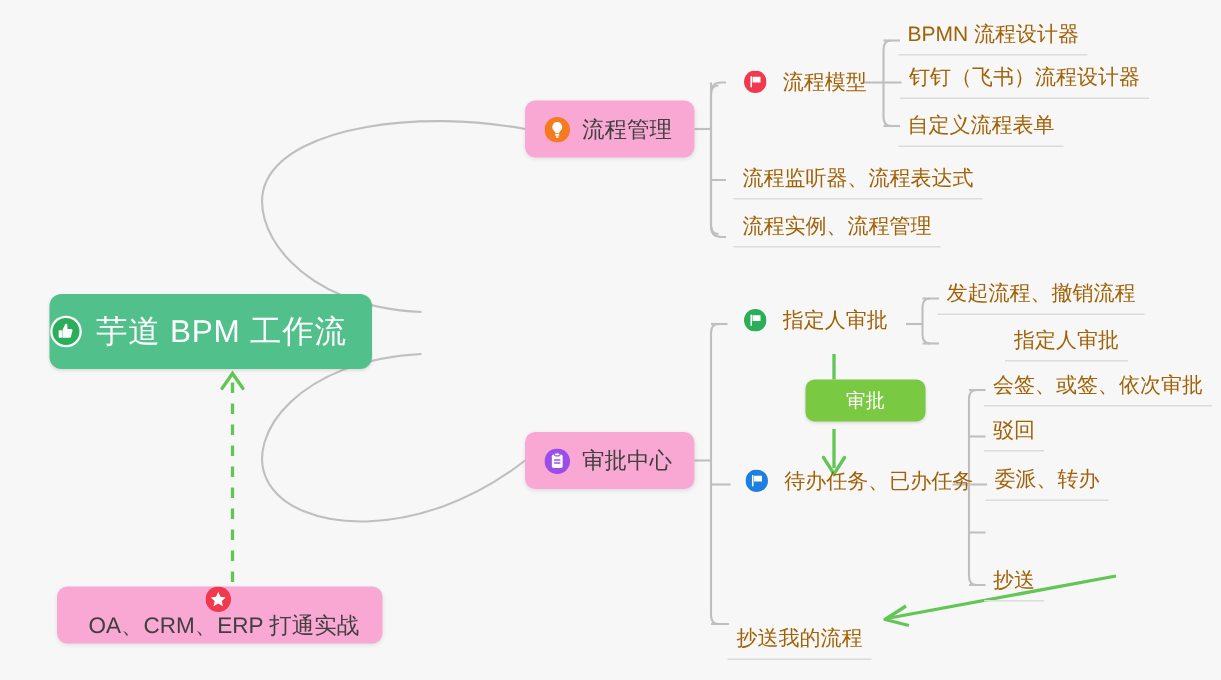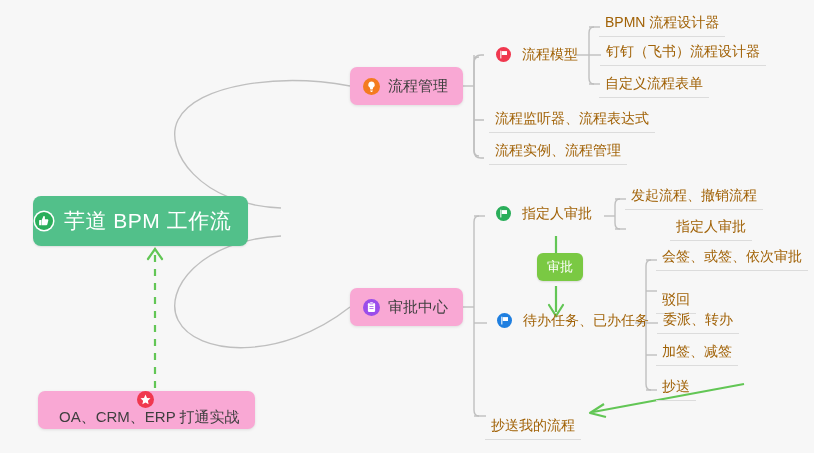--- a/index.html
+++ b/index.html
@@ -55,21 +55,21 @@
   }
   .uline.noline{border-bottom:1px solid transparent;}
   .uline .lb{display:inline-block;vertical-align:middle;}
   .uline .flag{margin-right:7px;vertical-align:middle;}
 
   
   .badge{
     left:537px;top:253px;
     background:#76c94b;background:#7ac943;
     border-radius:6px;color:#fff;font-size:13px;
-    padding:5px 10px;
+    padding:5px 27px;
     box-shadow:0 1px 2px rgba(0,0,0,.12);
   }
 
   
   .ico{display:inline-block;vertical-align:middle;line-height:0;}
 </style>
 </head>
 <body>
 
 <div id="stage">
@@ -214,28 +214,25 @@
   <div class="node uline noline" style="left:491px;top:310px;">
     <span class="ico flag">
       <svg width="15" height="15" viewBox="0 0 15 15">
         <circle cx="7.5" cy="7.5" r="7.5" fill="#1f7fe0"></circle>
         <rect x="4.3" y="3.6" width="1.05" height="7.8" rx="0.5" fill="#ffffff"></rect>
         <path d="M5.7 4.1 L11.0 4.1 L11.0 8.0 L5.7 8.0 Z" fill="#ffffff"></path>
       </svg>
     </span>
     <span class="lb">待办任务、已办任务</span>
   </div>
-  <div class="node uline" style="left:656px;top:289px;">
+  <div class="node uline" style="left:656px;top:276px;">
     <span class="lb">驳回</span>
   </div>
   <div class="node uline" style="left:657px;top:309px;">
     <span class="lb">委派、转办</span>
-  </div>
-  <div class="node uline" style="left:656px;top:341px;">
-    <span class="lb">加签、减签</span>
   </div>
   <div class="node uline" style="left:656px;top:376px;text-align:center;">
     <span class="lb">抄送</span>
   </div>
 
   <div class="node uline" style="left:485px;top:403px;margin-top:12px;">
     <span class="lb">抄送我的流程</span>
   </div>
 
   <div class="node badge">

